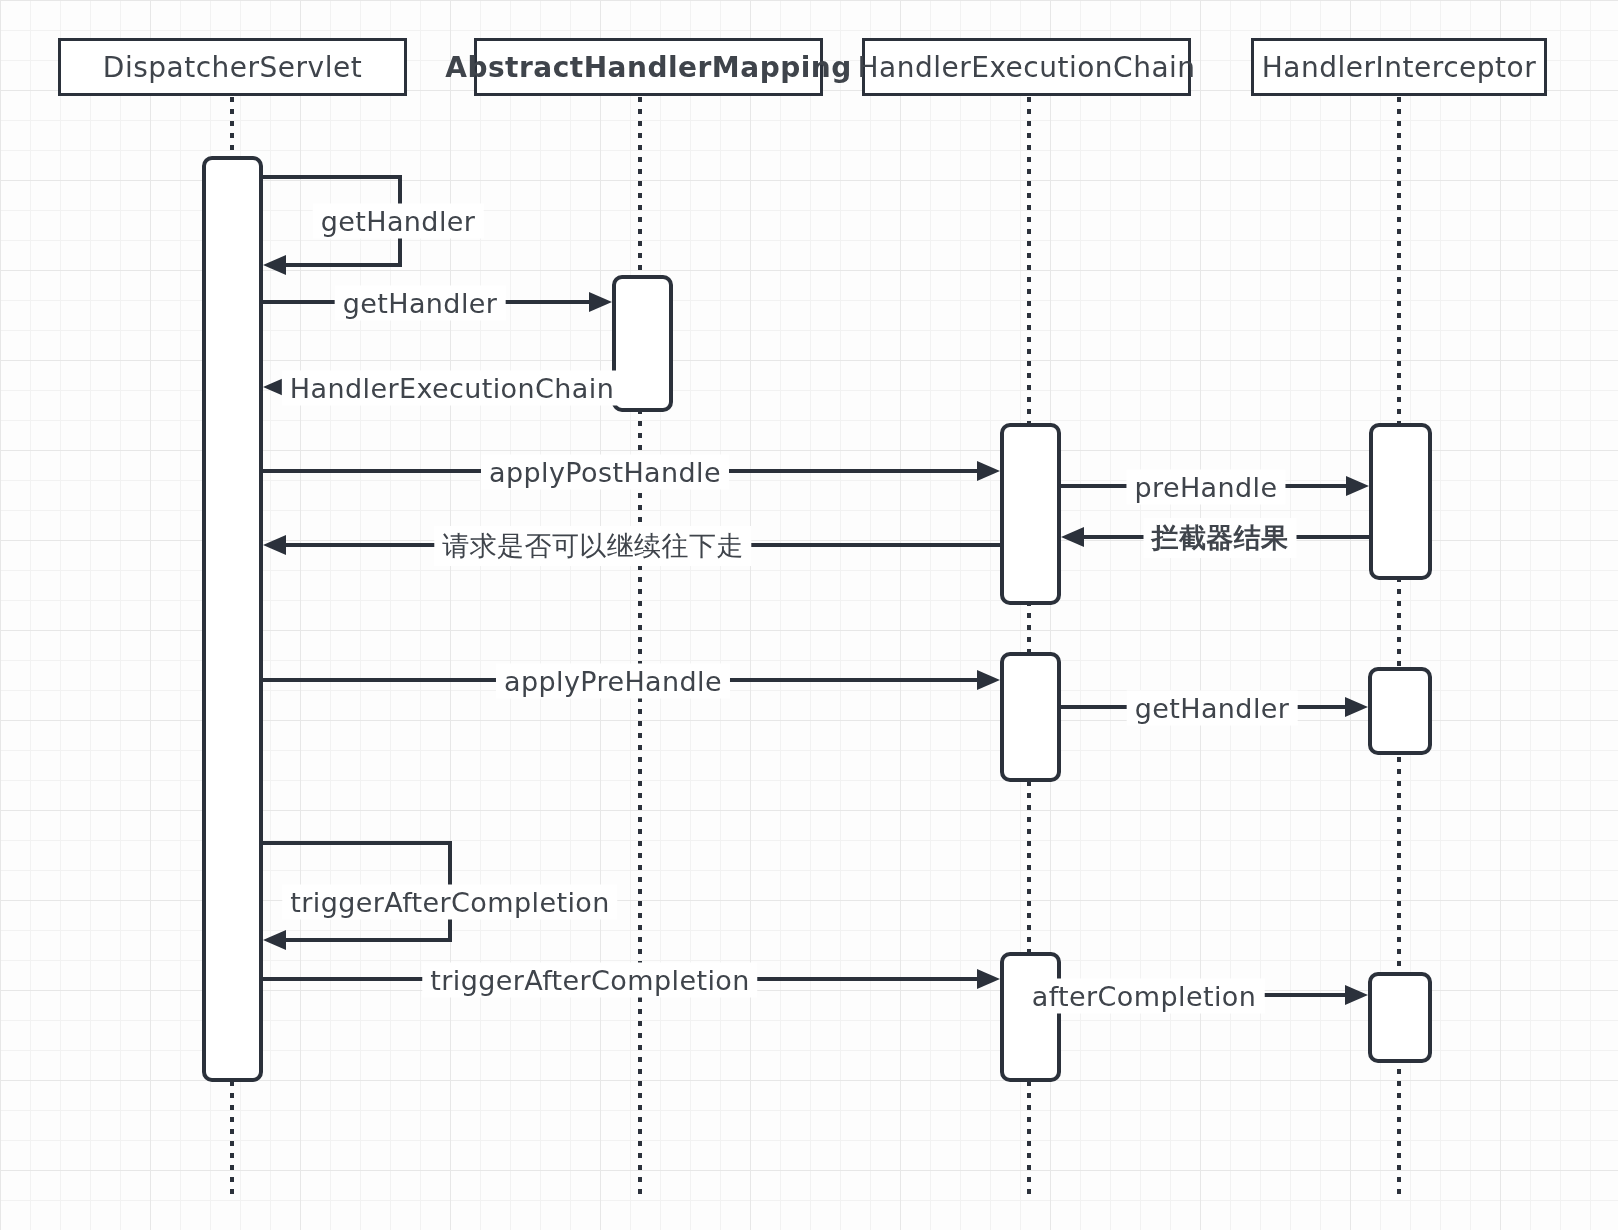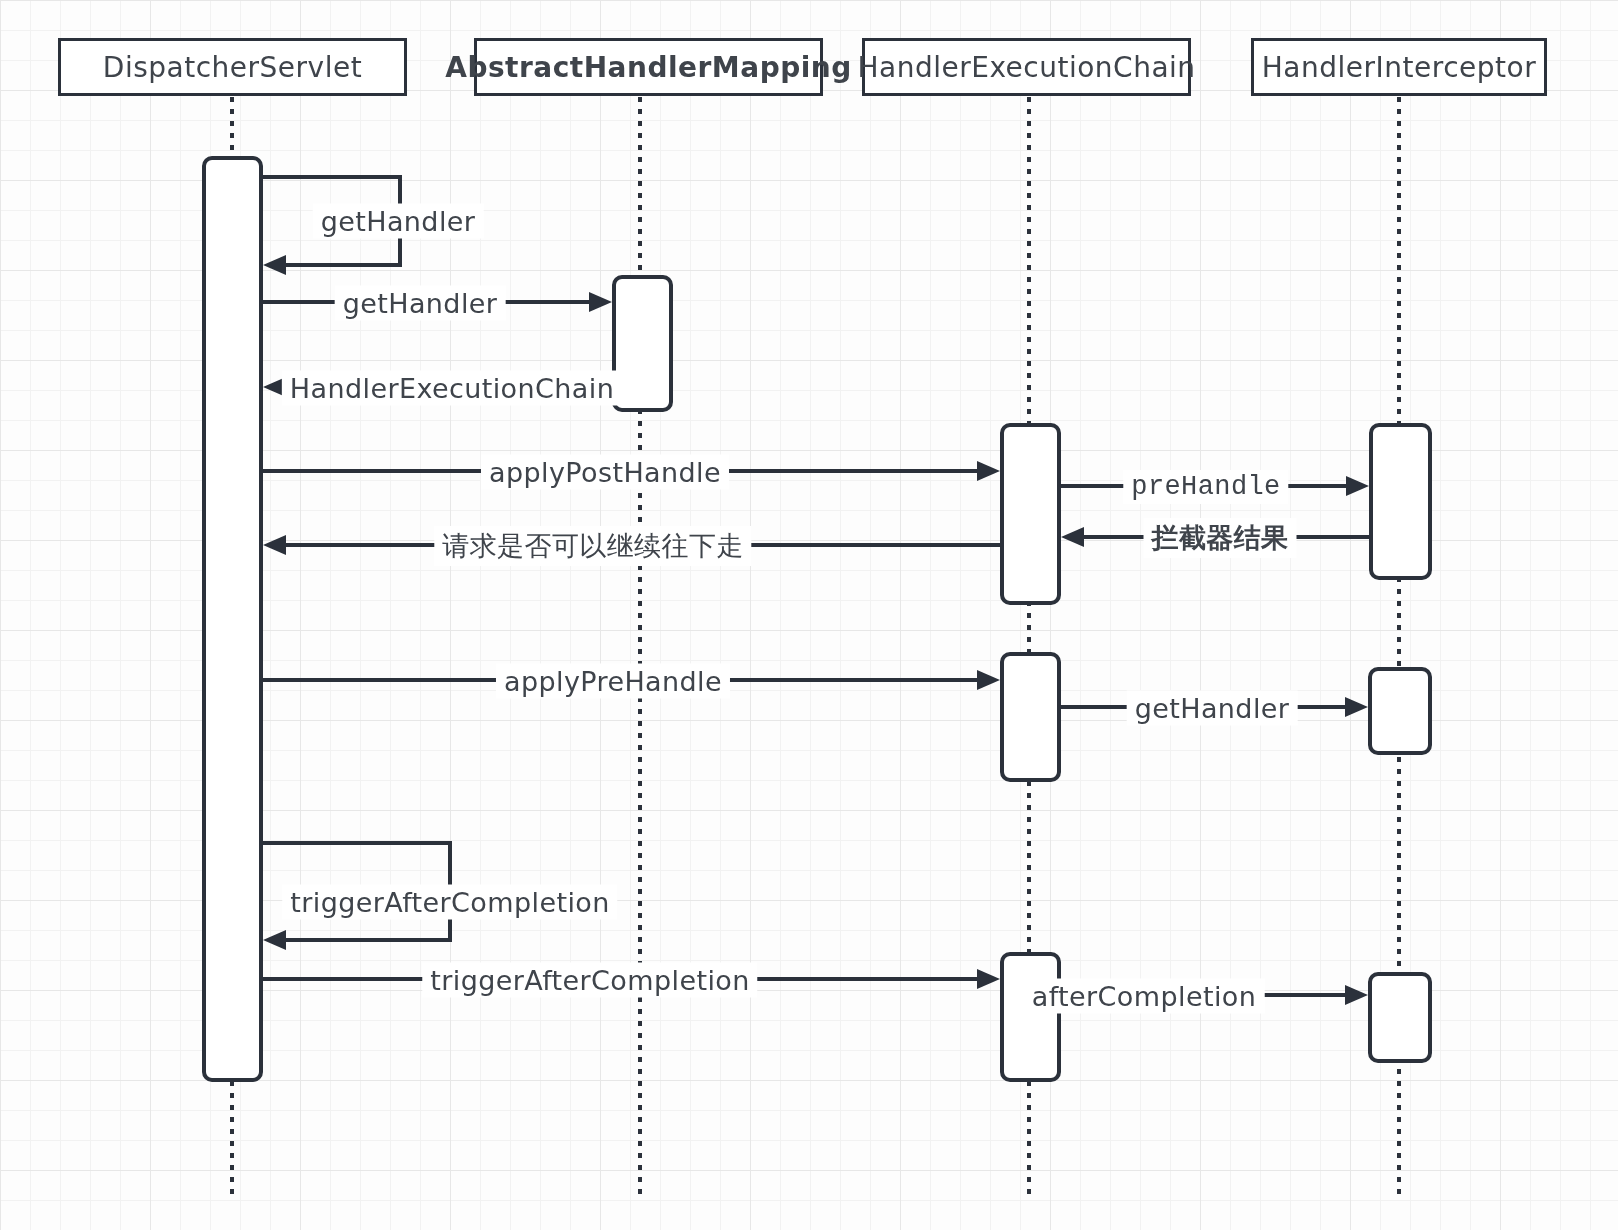--- a/index.html
+++ b/index.html
@@ -100,21 +100,21 @@
 
   <div>
     <div class="seg" style="left:263px;top:469px;width:716px;height:4px;"></div>
     <div class="ah ah-r" style="left:977px;top:461px;"></div>
     <span class="lbl" style="left:605px;top:472px;">applyPostHandle</span>
   </div>
 
   <div>
     <div class="seg" style="left:1061px;top:484px;width:287px;height:4px;"></div>
     <div class="ah ah-r" style="left:1346px;top:476px;"></div>
-    <span class="lbl" style="left:1206px;top:487px;font-family:Liberation Mono, monospace;">preHandle</span>
+    <span class="lbl" style="left:1206px;top:487px;">preHandle</span>
   </div>
 
   <div>
     <div class="seg" style="left:1082px;top:535px;width:287px;height:4px;"></div>
     <div class="ah ah-l" style="left:1061px;top:527px;"></div>
     <span class="lbl" style="left:1220px;top:538px;font-weight:bold;">拦截器结果</span>
   </div>
 
   <div>
     <div class="seg" style="left:284px;top:543px;width:716px;height:4px;"></div>

